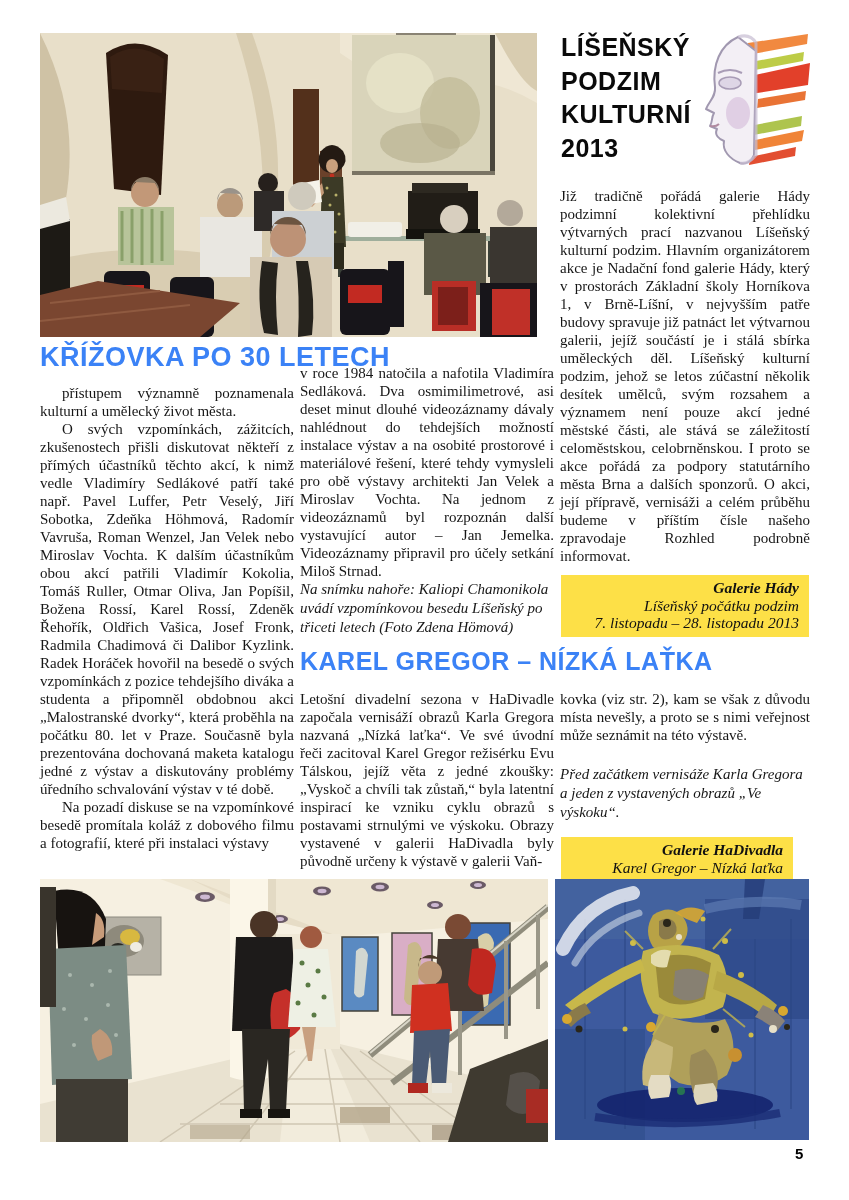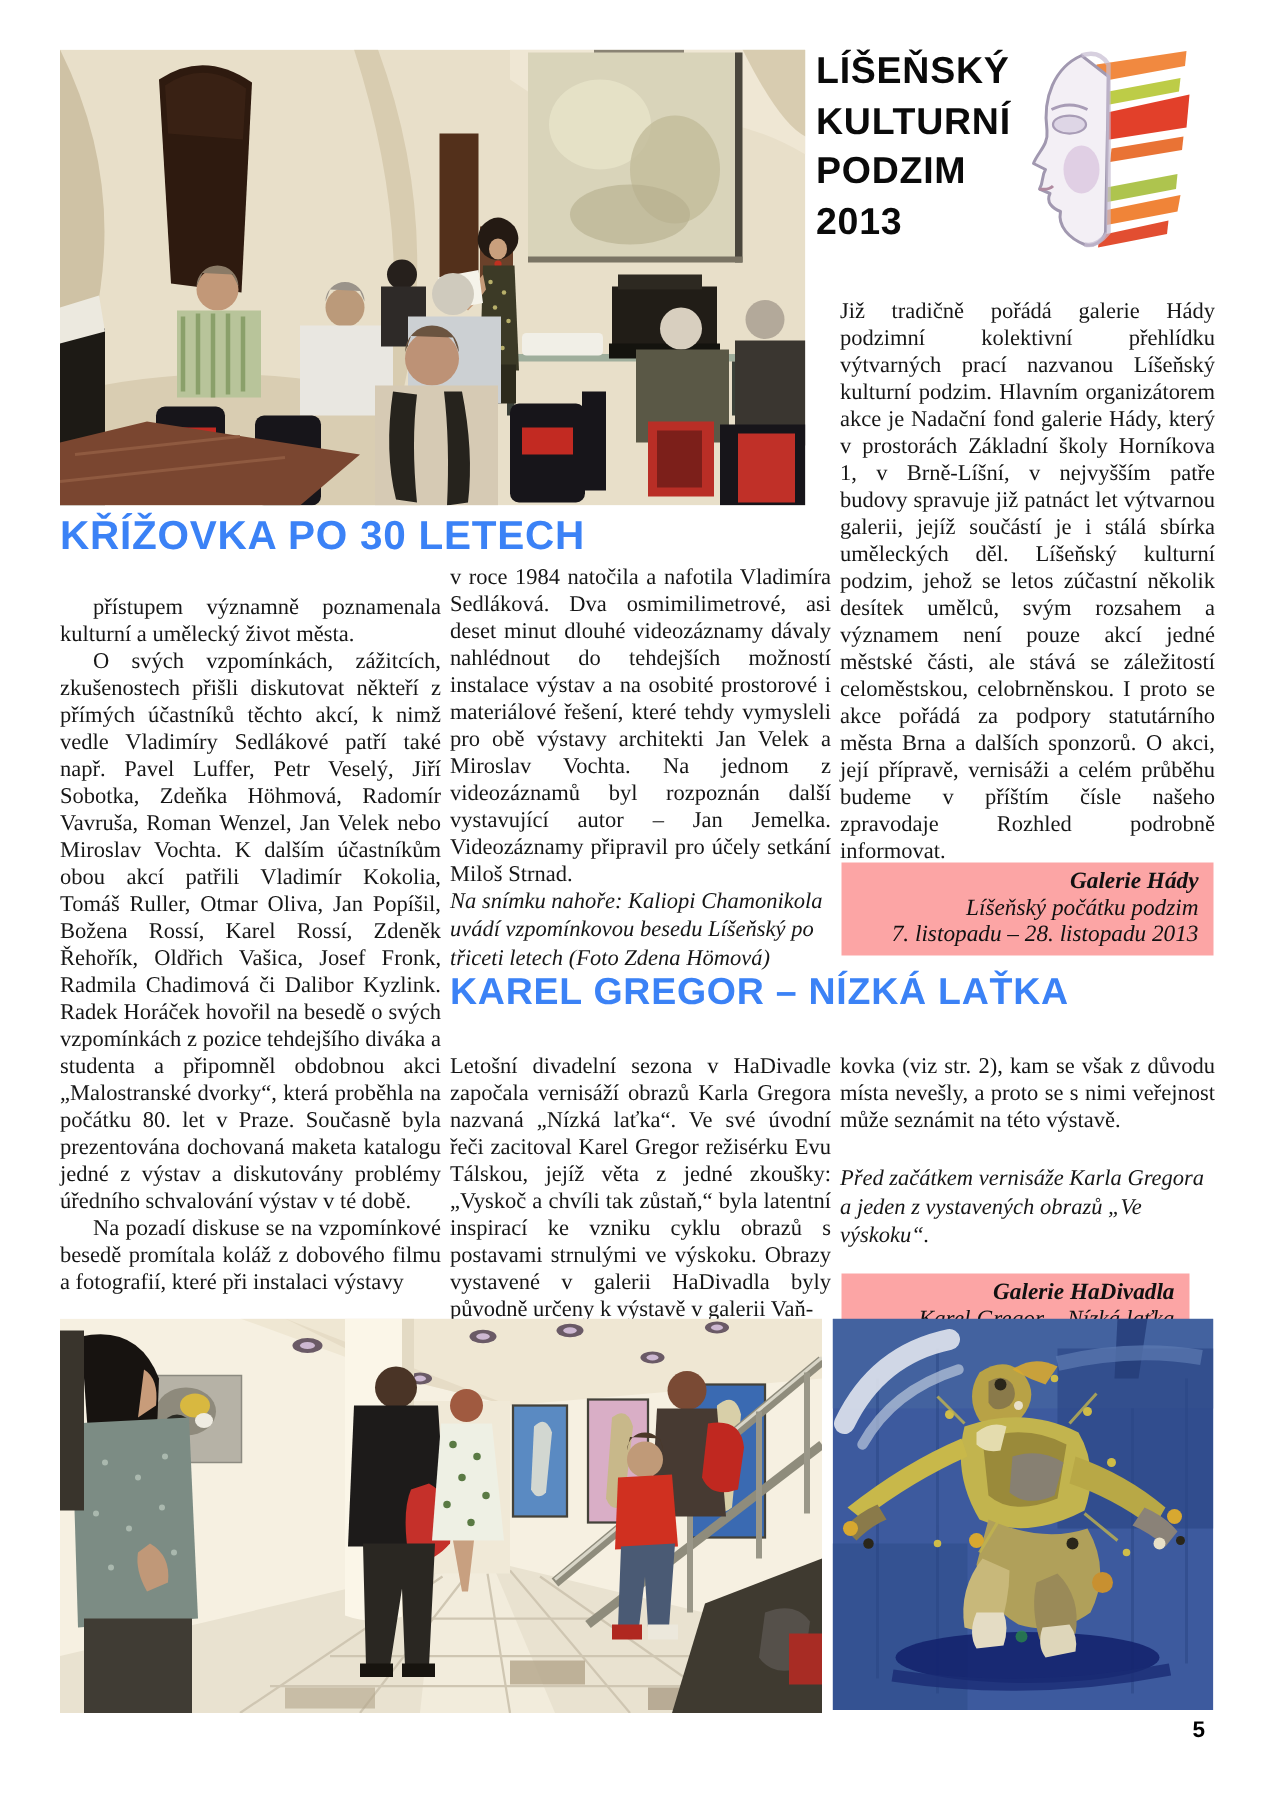--- a/index.html
+++ b/index.html
@@ -3,25 +3,25 @@
 <meta charset="utf-8">
 <style>
   html,body{margin:0;padding:0;background:#ffffff;}
   .page{position:relative;width:849px;height:1200px;background:#ffffff;overflow:hidden;
         font-family:"Liberation Serif",serif;color:#161616;}
   .abs{position:absolute;}
   .photo{position:absolute;overflow:hidden;}
   .photo svg{display:block;width:100%;height:100%;}
   .headline{font-family:"Liberation Sans",sans-serif;font-weight:900;letter-spacing:.5px;
             color:#3b82f6;white-space:nowrap;}
-  .body-col{font-size:15px;line-height:18px;text-align:justify;margin-top:12px;}
+  .body-col{font-size:15px;line-height:18px;text-align:justify;}
   .body-col p{margin:0;}
   .body-col p.indent{text-indent:22px;}
   .caption{font-size:15px;line-height:19px;font-style:italic;text-align:left;}
-  .infobox{background:#fca5a5;box-sizing:border-box;padding:4px 10px 5px 10px;
+  .infobox{background:#fde047;box-sizing:border-box;padding:4px 10px 5px 10px;
            text-align:right;font-style:italic;font-size:15.5px;line-height:17.5px;color:#111;}
   .infobox .bx-title{font-weight:bold;}
   .masthead-title{font-family:"Liberation Sans",sans-serif;font-weight:bold;
                   font-size:25px;line-height:33.5px;letter-spacing:.5px;color:#0a0a0a;}
   .page-number{font-family:"Liberation Sans",sans-serif;font-weight:bold;font-size:15px;color:#000;}
 </style>
 </head>
 <body>
 
 <div class="page">
@@ -105,25 +105,25 @@
       <rect x="392" y="248" width="44" height="50" fill="#b92e26"></rect>
       <path d="M398,254 h30 v38 h-30 Z" fill="#7c1f1a"></path>
       <rect x="452" y="256" width="38" height="46" fill="#c03028"></rect>
       <path d="M560,0" fill="none"></path>
 
       <path d="M0,262 L58,248 L200,270 L160,304 L0,304 Z" fill="#7a4630"></path>
       <path d="M10,270 L120,258 M0,288 L150,272" stroke="#8f5a40" stroke-width="2" fill="none"></path>
     </svg>
   </div>
 
-  <div class="abs" style="left:544px;top:31px;width:250px;height:153px;">
+  <div class="abs" style="left:561px;top:31px;width:250px;height:153px;">
     <div class="masthead-title">
       <div>LÍŠEŇSKÝ</div>
+      <div>PODZIM</div>
       <div>KULTURNÍ</div>
-      <div>PODZIM</div>
       <div>2013</div>
     </div>
     <div class="abs" style="right:0;top:0;width:125px;height:140px;">
       <svg viewBox="0 0 125 140" style="width:100%;height:100%;">
         <g opacity=".92">
           <path d="M62,12 L122,3 L121,13 L61,24 Z" fill="#f08030"></path>
           <path d="M70,30 L118,21 L117,30 L69,39 Z" fill="#b8c838"></path>
           <path d="M60,46 L124,32 L122,54 L58,64 Z" fill="#e03018"></path>
           <path d="M72,68 L120,60 L119,69 L71,77 Z" fill="#e86824"></path>
           <path d="M58,96 L116,85 L115,95 L57,106 Z" fill="#a8c040"></path>

